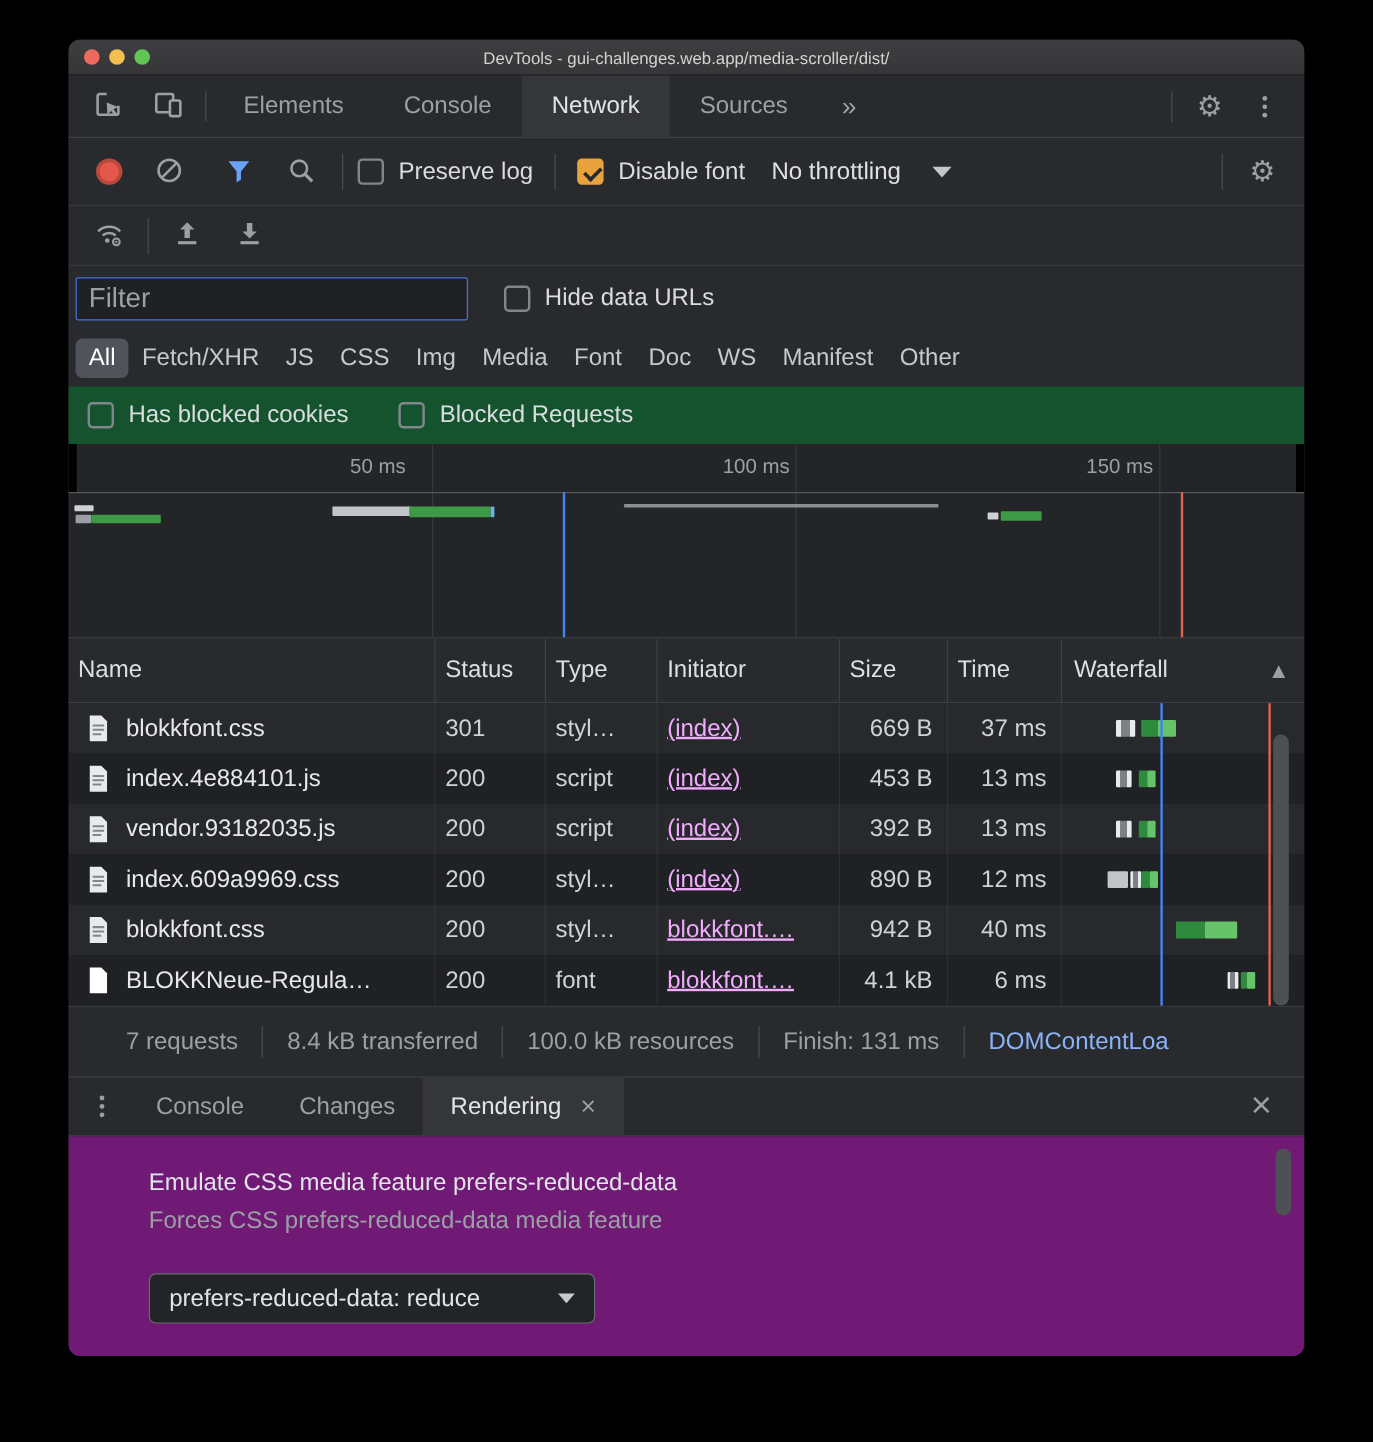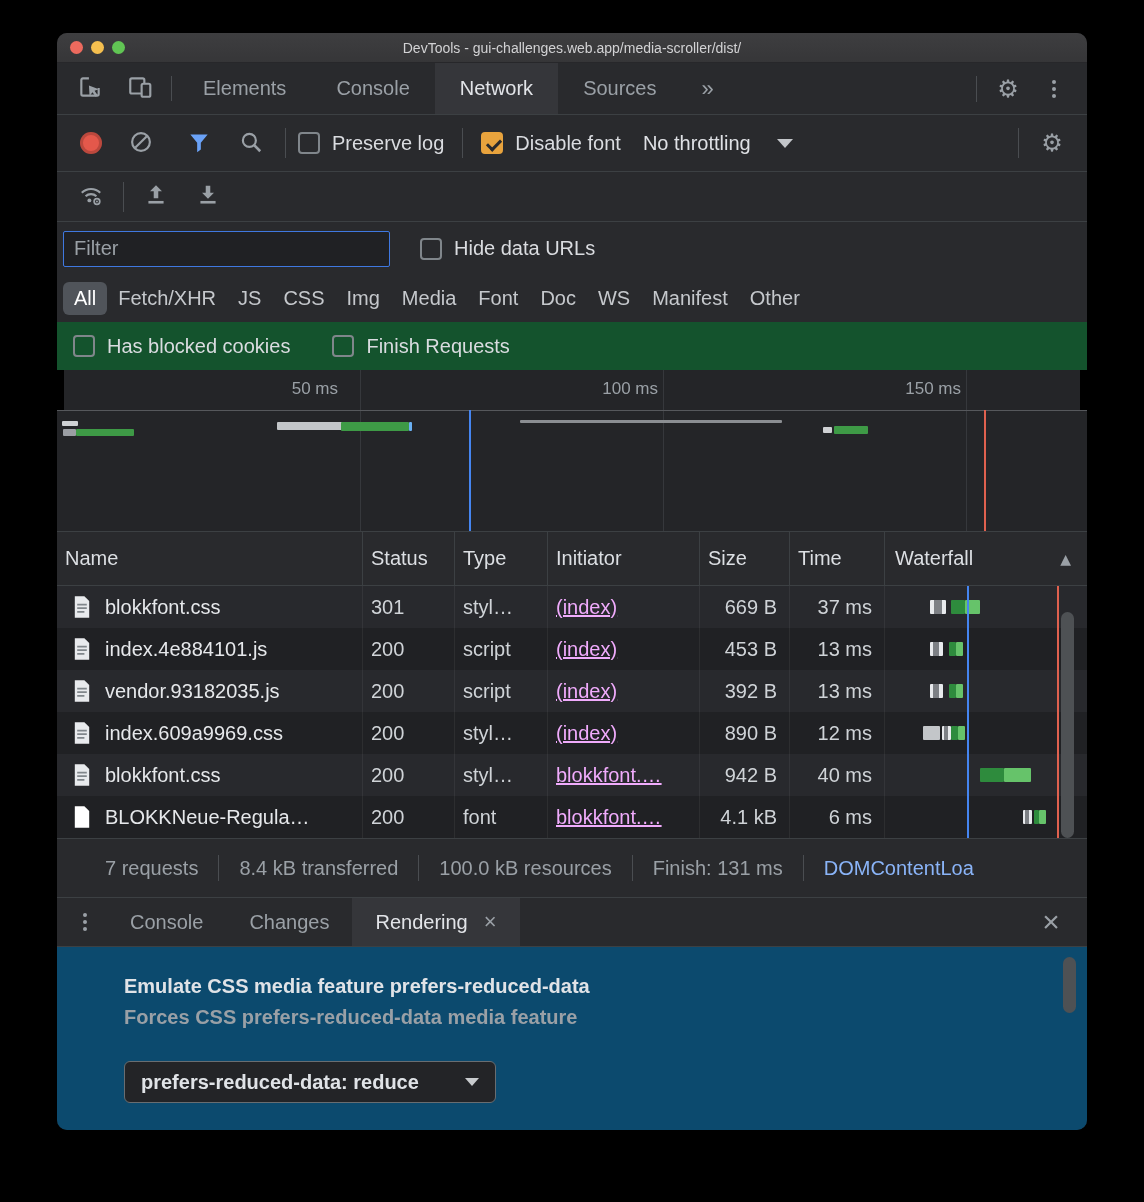--- a/index.html
+++ b/index.html
@@ -48,21 +48,21 @@
     border-left:3px solid #292a2d; border-bottom:3px solid #292a2d; transform:rotate(-45deg); }
   .cblabel { font-size:20px; color:#dadce0; margin-left:12px; white-space:nowrap; }
   .throttle { display:flex; align-items:center; margin-left:22px; cursor:pointer; }
   .throttle-label { font-size:20px; color:#dfe1e5; }
   .caret-down { width:0; height:0; border-left:8px solid transparent; border-right:8px solid transparent;
     border-top:9px solid #c3c6ca; margin-left:26px; }
 
   
   .filterrow { flex:0 0 53px; background:#292a2d; display:flex; align-items:center; padding-left:6px; }
   .filter-input { width:327px; height:36px; background:#202124; border:1.5px solid #3f78e0; border-radius:2px;
-    color:#e8eaed; font-size:20px; padding:0 10px; outline:none; font-family:"Liberation Sans",sans-serif; }
+    color:#e8eaed; font-size:23px; padding:0 10px; outline:none; font-family:"Liberation Sans",sans-serif; }
   .filter-input::placeholder { color:#9aa0a6; }
   .filterrow .check-item { margin-left:30px; }
 
   
   .pillsrow { flex:0 0 47px; background:#292a2d; display:flex; align-items:center; padding-left:6px; }
   .pill { font-size:20px; color:#c5c8cc; padding:5px 11px; border-radius:6px; cursor:pointer; white-space:nowrap; }
   .pill.active { background:#50545a; color:#ffffff; }
 
   .cbrow { flex:0 0 48px; background:#14532d; display:flex; align-items:center; padding-left:16px; gap:42px; }
 
@@ -113,21 +113,21 @@
   
   .drawerbar { flex:0 0 50px; background:#292a2d; border-top:1px solid #3c4043; border-bottom:1px solid #3c4043;
     display:flex; align-items:stretch; }
   .drawer-dots { align-self:center; margin-left:26px; margin-right:20px; cursor:pointer; }
   .dtab { padding:0 23px; display:flex; align-items:center; font-size:20px; color:#9aa0a6; cursor:pointer; }
   .dtab.active { background:#35363a; color:#e2e4e8; }
   .tabx { margin-left:16px; font-size:22px; color:#9aa0a6; line-height:1; }
   .drawer-close { margin-left:auto; align-self:center; margin-right:14px; width:44px; height:40px;
     background:none; border:none; color:#9aa0a6; font-size:30px; cursor:pointer; line-height:1; }
 
-  .drawercontent { flex:1 1 auto; background:#0c4a6e; padding:28px 0 0 67px; position:relative;font-weight:bold; }
+  .drawercontent { flex:1 1 auto; background:#701a75; padding:28px 0 0 67px; position:relative; }
   .r-title { font-size:20px; color:#e0e3e7; }
   .r-sub { font-size:20px; color:#9aa0a6; margin-top:8px; }
   .r-select { margin-top:32px; width:372px; height:42px; background:#232427; border:1px solid #696d71;
     border-radius:6px; display:flex; align-items:center; justify-content:space-between; padding:0 16px;
     font-size:20px; color:#e0e3e7; cursor:pointer; }
   .sel-caret { width:0; height:0; border-left:7px solid transparent; border-right:7px solid transparent;
     border-top:8px solid #c8cbce; }
 </style>
 </head>
 <body>
@@ -273,21 +273,21 @@
     <span class="pill">Other</span>
   </div>
 
   <div class="cbrow">
     <div class="check-item">
       <span class="checkbox"></span>
       <span class="cblabel">Has blocked cookies</span>
     </div>
     <div class="check-item">
       <span class="checkbox"></span>
-      <span class="cblabel">Finish Requests</span>
+      <span class="cblabel">Blocked Requests</span>
     </div>
   </div>
 
   <div class="overview">
     <div class="ov-grid" style="left:303px"></div>
     <div class="ov-grid" style="left:606px"></div>
     <div class="ov-grid" style="left:909px"></div>
     <span class="ov-label" style="left:191px">50 ms</span>
     <span class="ov-label" style="left:511px">100 ms</span>
     <span class="ov-label" style="left:814px">150 ms</span>

